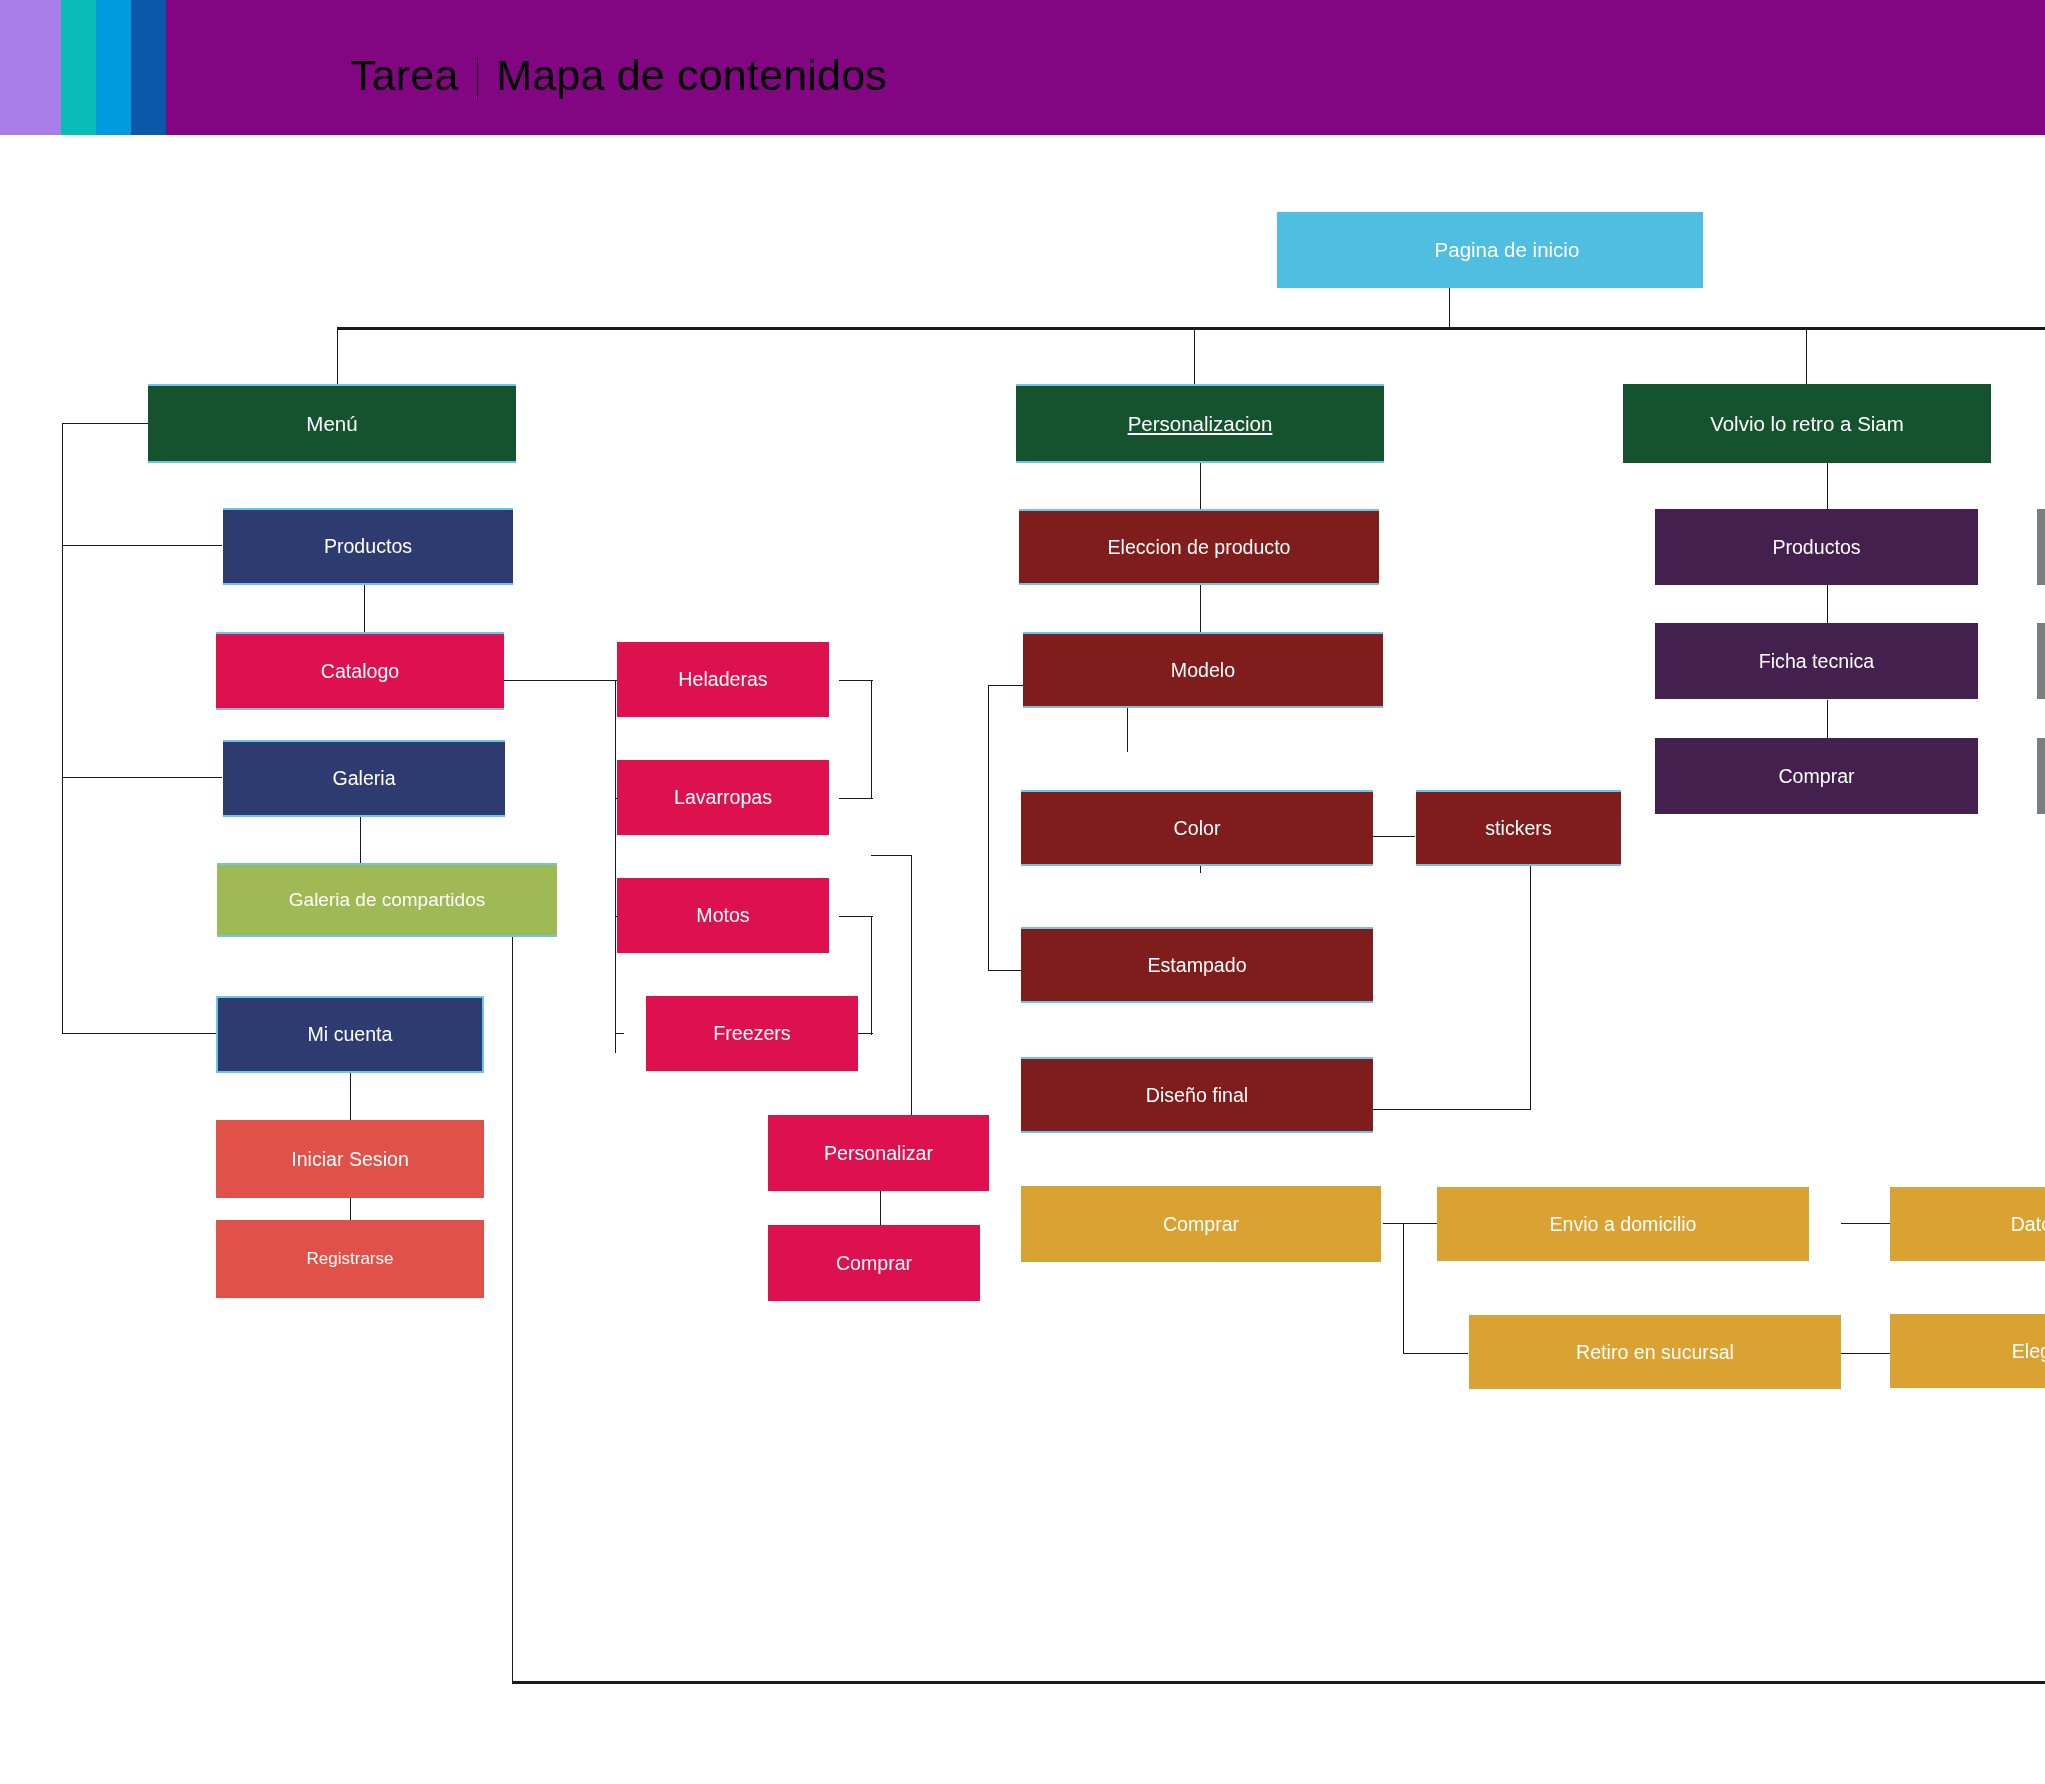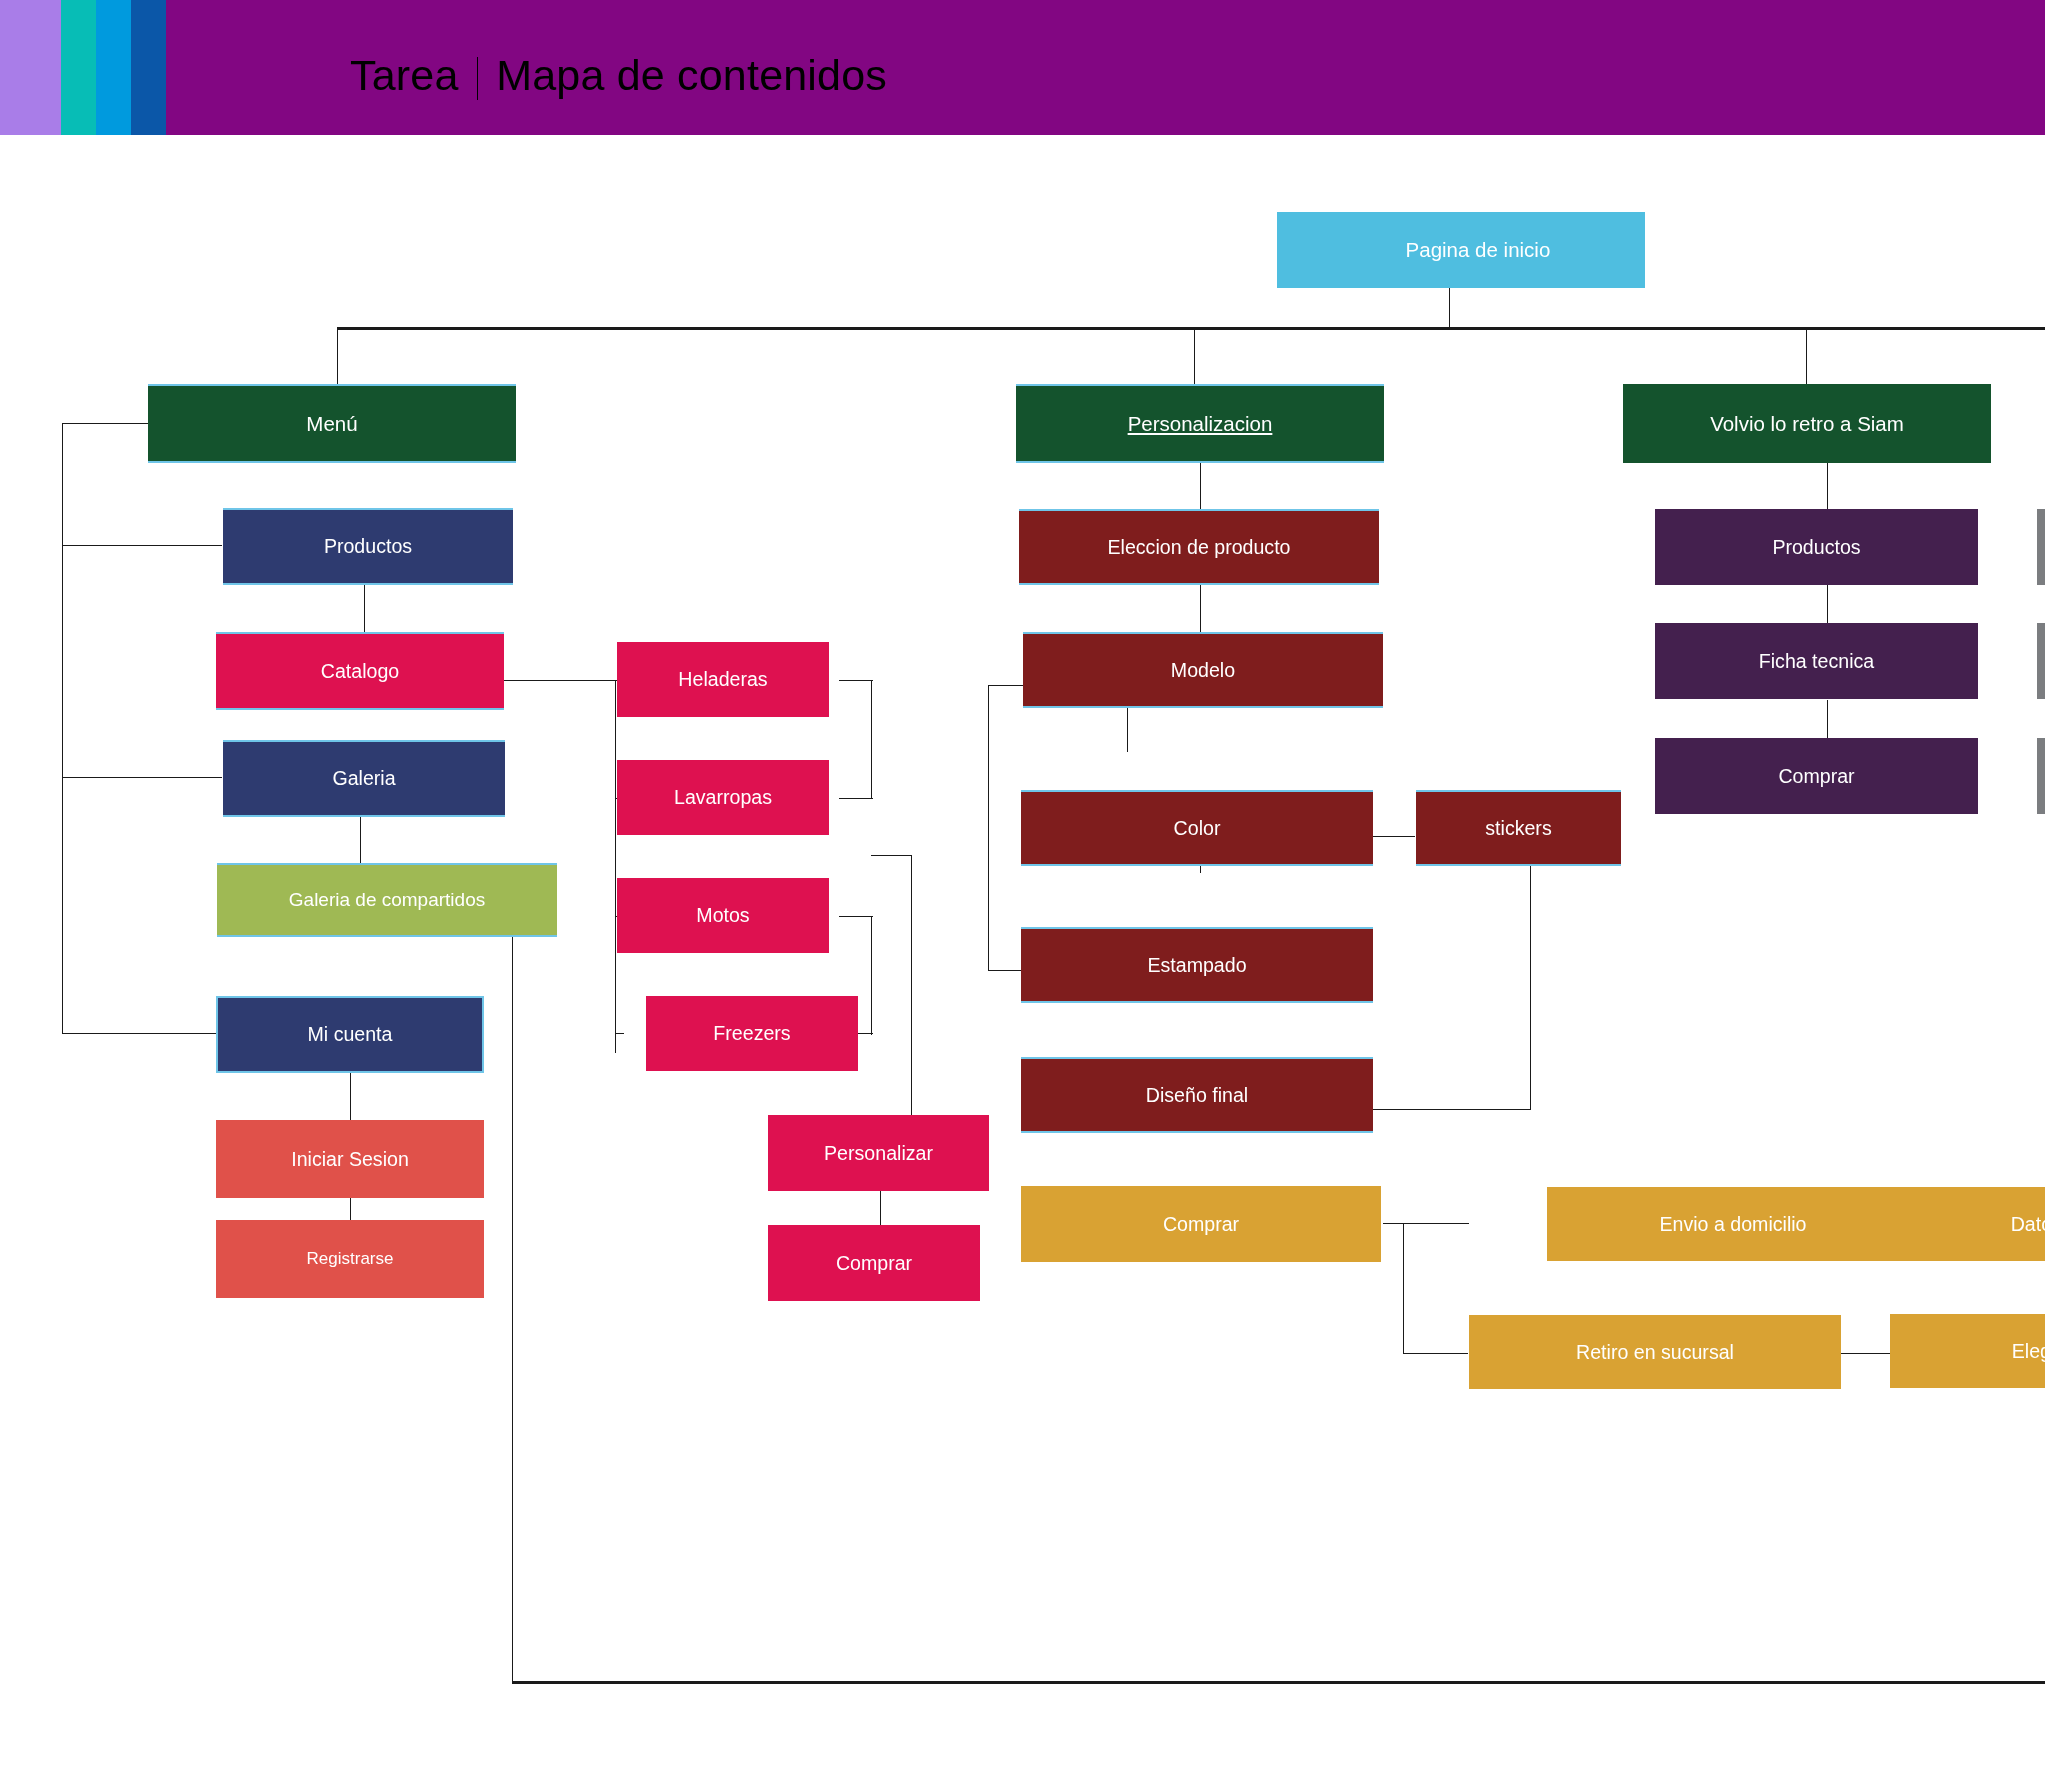--- a/index.html
+++ b/index.html
@@ -120,21 +120,21 @@
   <div class="ln lnh" style="left:1383px;top:1223px;width:86px;"></div>
   <div class="ln lnv" style="left:1403px;top:1223px;height:131px;"></div>
   <div class="ln lnh" style="left:1403px;top:1353px;width:65px;"></div>
   <div class="ln lnh" style="left:1841px;top:1223px;width:49px;"></div>
 
   <div class="ln lnh" style="left:1841px;top:1353px;width:49px;"></div>
 
   <div class="ln lnh-bold" style="left:512px;top:1681px;width:1974px;"></div>
   <div class="ln lnv" style="left:512px;top:905px;height:776px;"></div>
 
-  <div class="node c-sky" style="left:1277px;top:212px;width:368px;height:76px;font-size:20.5px;padding-left:38px;">
+  <div class="node c-sky" style="left:1277px;top:212px;width:426px;height:76px;font-size:20.5px;padding-left:38px;">
     <span>Pagina de inicio</span>
   </div>
 
   <div class="node c-purple bord" style="left:148px;top:384px;width:368px;height:79px;font-size:20.5px;">
     <span>Menú</span>
   </div>
   <div class="node c-purple bord" style="left:1016px;top:384px;width:368px;height:79px;font-size:20.5px;text-decoration:underline;">
     <span>Personalizacion</span>
   </div>
   <div class="node c-purple" style="left:1623px;top:384px;width:368px;height:79px;font-size:20.5px;">
@@ -218,21 +218,21 @@
   <div class="node c-gray" style="left:2037px;top:509px;width:374px;height:76px;font-size:19.6px;">
     
   </div>
   <div class="node c-gray" style="left:2037px;top:623px;width:374px;height:76px;font-size:19.6px;">
     
   </div>
   <div class="node c-gray" style="left:2037px;top:738px;width:374px;height:76px;font-size:19.6px;">
     
   </div>
 
-  <div class="node c-orange" style="left:1547px;top:1187px;width:372px;height:74px;font-size:19.6px;">
+  <div class="node c-orange" style="left:1437px;top:1187px;width:372px;height:74px;font-size:19.6px;">
     <span>Envio a domicilio</span>
   </div>
   <div class="node c-orange" style="left:1890px;top:1187px;width:372px;height:74px;font-size:19.6px;">
     <span>Datos de envio</span>
   </div>
 
   <div class="node c-orange" style="left:1469px;top:1315px;width:372px;height:74px;font-size:19.6px;">
     <span>Retiro en sucursal</span>
   </div>
   <div class="node c-orange" style="left:1890px;top:1314px;width:372px;height:74px;font-size:19.6px;">

